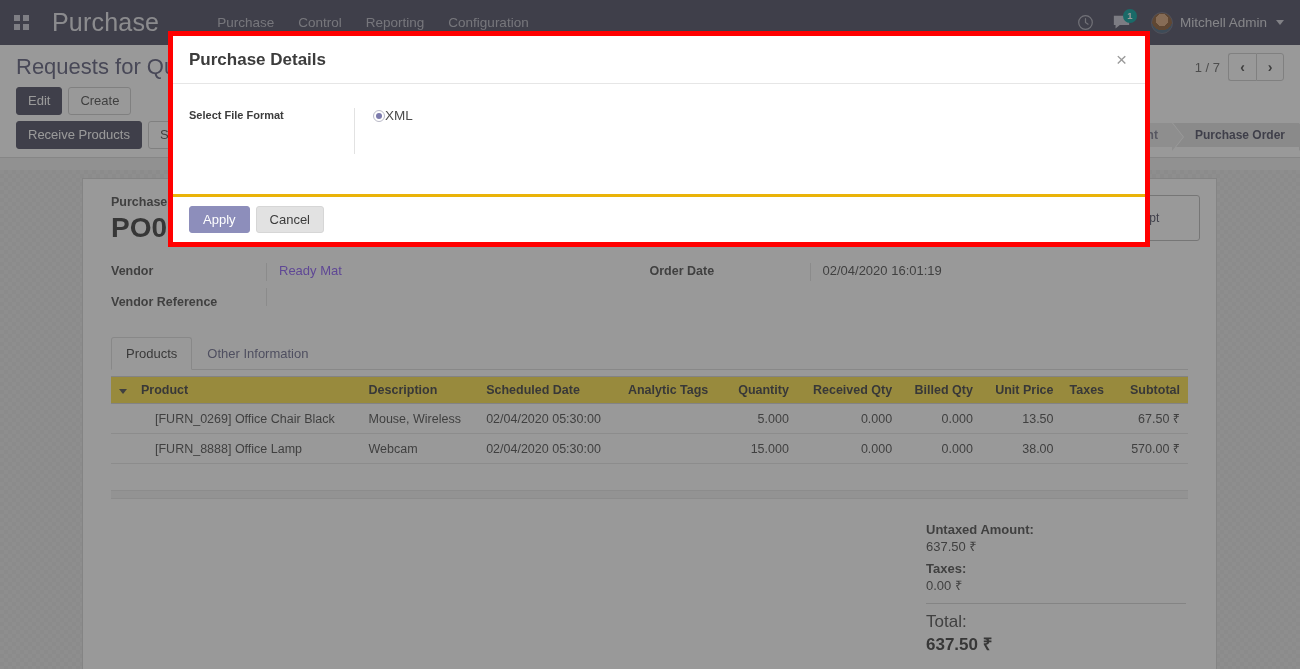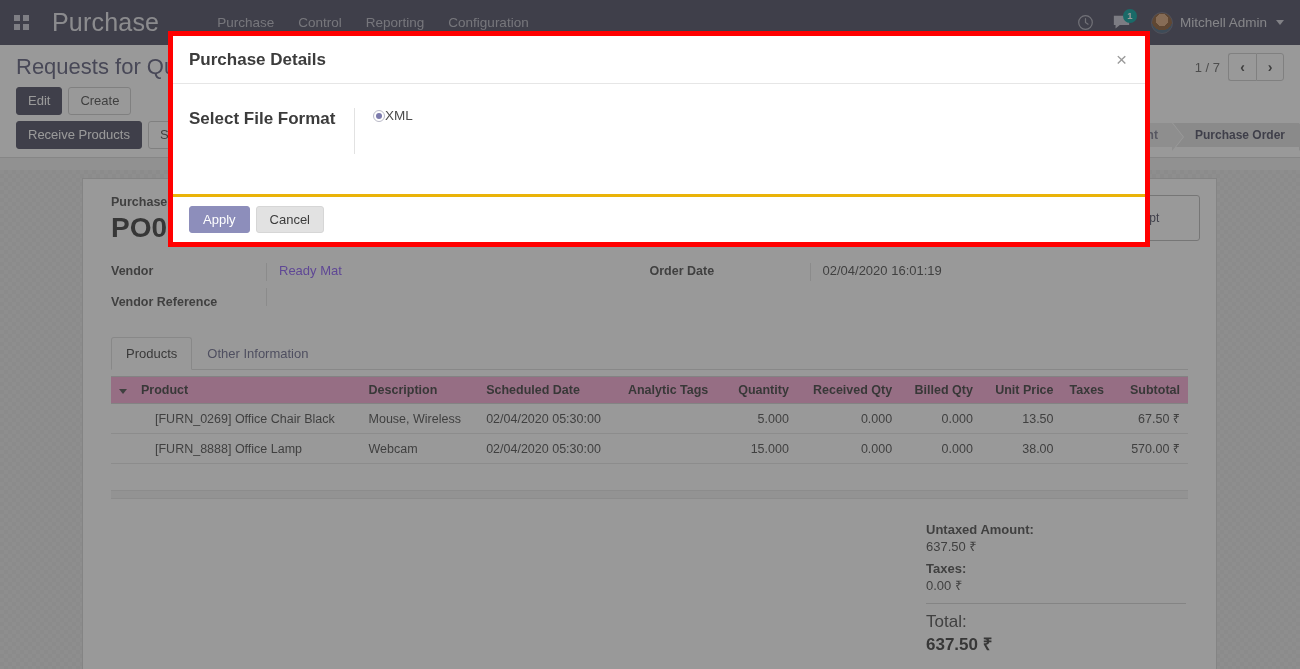--- a/index.html
+++ b/index.html
@@ -191,21 +191,21 @@
     cursor: pointer; border: 1px solid transparent; margin-bottom: -1px;
     border-radius: 3px 3px 0 0;
   }
   .tab.active {
     color: #3c3c3c; background: #fff;
     border-color: #dcdcdc #dcdcdc #fff #dcdcdc;
   }
 
   table.lines { width: 100%; border-collapse: collapse; margin-top: 6px; }
   table.lines thead th {
-    background: #f9a8d4; border-bottom: 1px solid #d2d2d2;
+    background: #fde047; border-bottom: 1px solid #d2d2d2;
     border-top: 1px solid #d2d2d2;
     font-size: 12.5px; font-weight: 700; color: #3c3c3c;
     padding: 6px 8px; text-align: left; white-space: nowrap;
   }
   table.lines thead th.num { text-align: right; }
   table.lines thead th.handle { width: 22px; padding-right: 0; }
   table.lines tbody td {
     padding: 6px 8px; font-size: 12.5px; color: #4c4c4c;
     border-bottom: 1px solid #e4e4e4;
     white-space: nowrap;
@@ -257,21 +257,21 @@
   .modal-title { font-size: 17px; font-weight: 700; color: #3c3c3c; }
   .modal-close {
     position: absolute; top: 12px; right: 14px;
     font-size: 19px; line-height: 19px; color: #9b9b9b;
     background: none; border: none; cursor: pointer; padding: 2px 4px;
     font-family: "Liberation Sans", sans-serif;
   }
   .modal-body { flex: 1 1 auto; padding: 24px 16px 10px 16px; }
   .modal-field-row { display: flex; align-items: flex-start; }
   .modal-field-label {
-    flex: 0 0 165px; font-size: 17px; font-weight: 700; color: #3c3c3c;
+    flex: 0 0 165px; font-size: 11px; font-weight: 700; color: #3c3c3c;
     padding-top: 1px;
   }
   .modal-field-value {
     border-left: 1px solid #e2e2e2; padding-left: 18px;
     min-height: 46px;
   }
   .radio-opt { display: flex; align-items: center; cursor: pointer; }
   .radio-dot {
     width: 12px; height: 12px; border-radius: 50%;
     border: 1px solid #b9b9c7; background: #fff;

